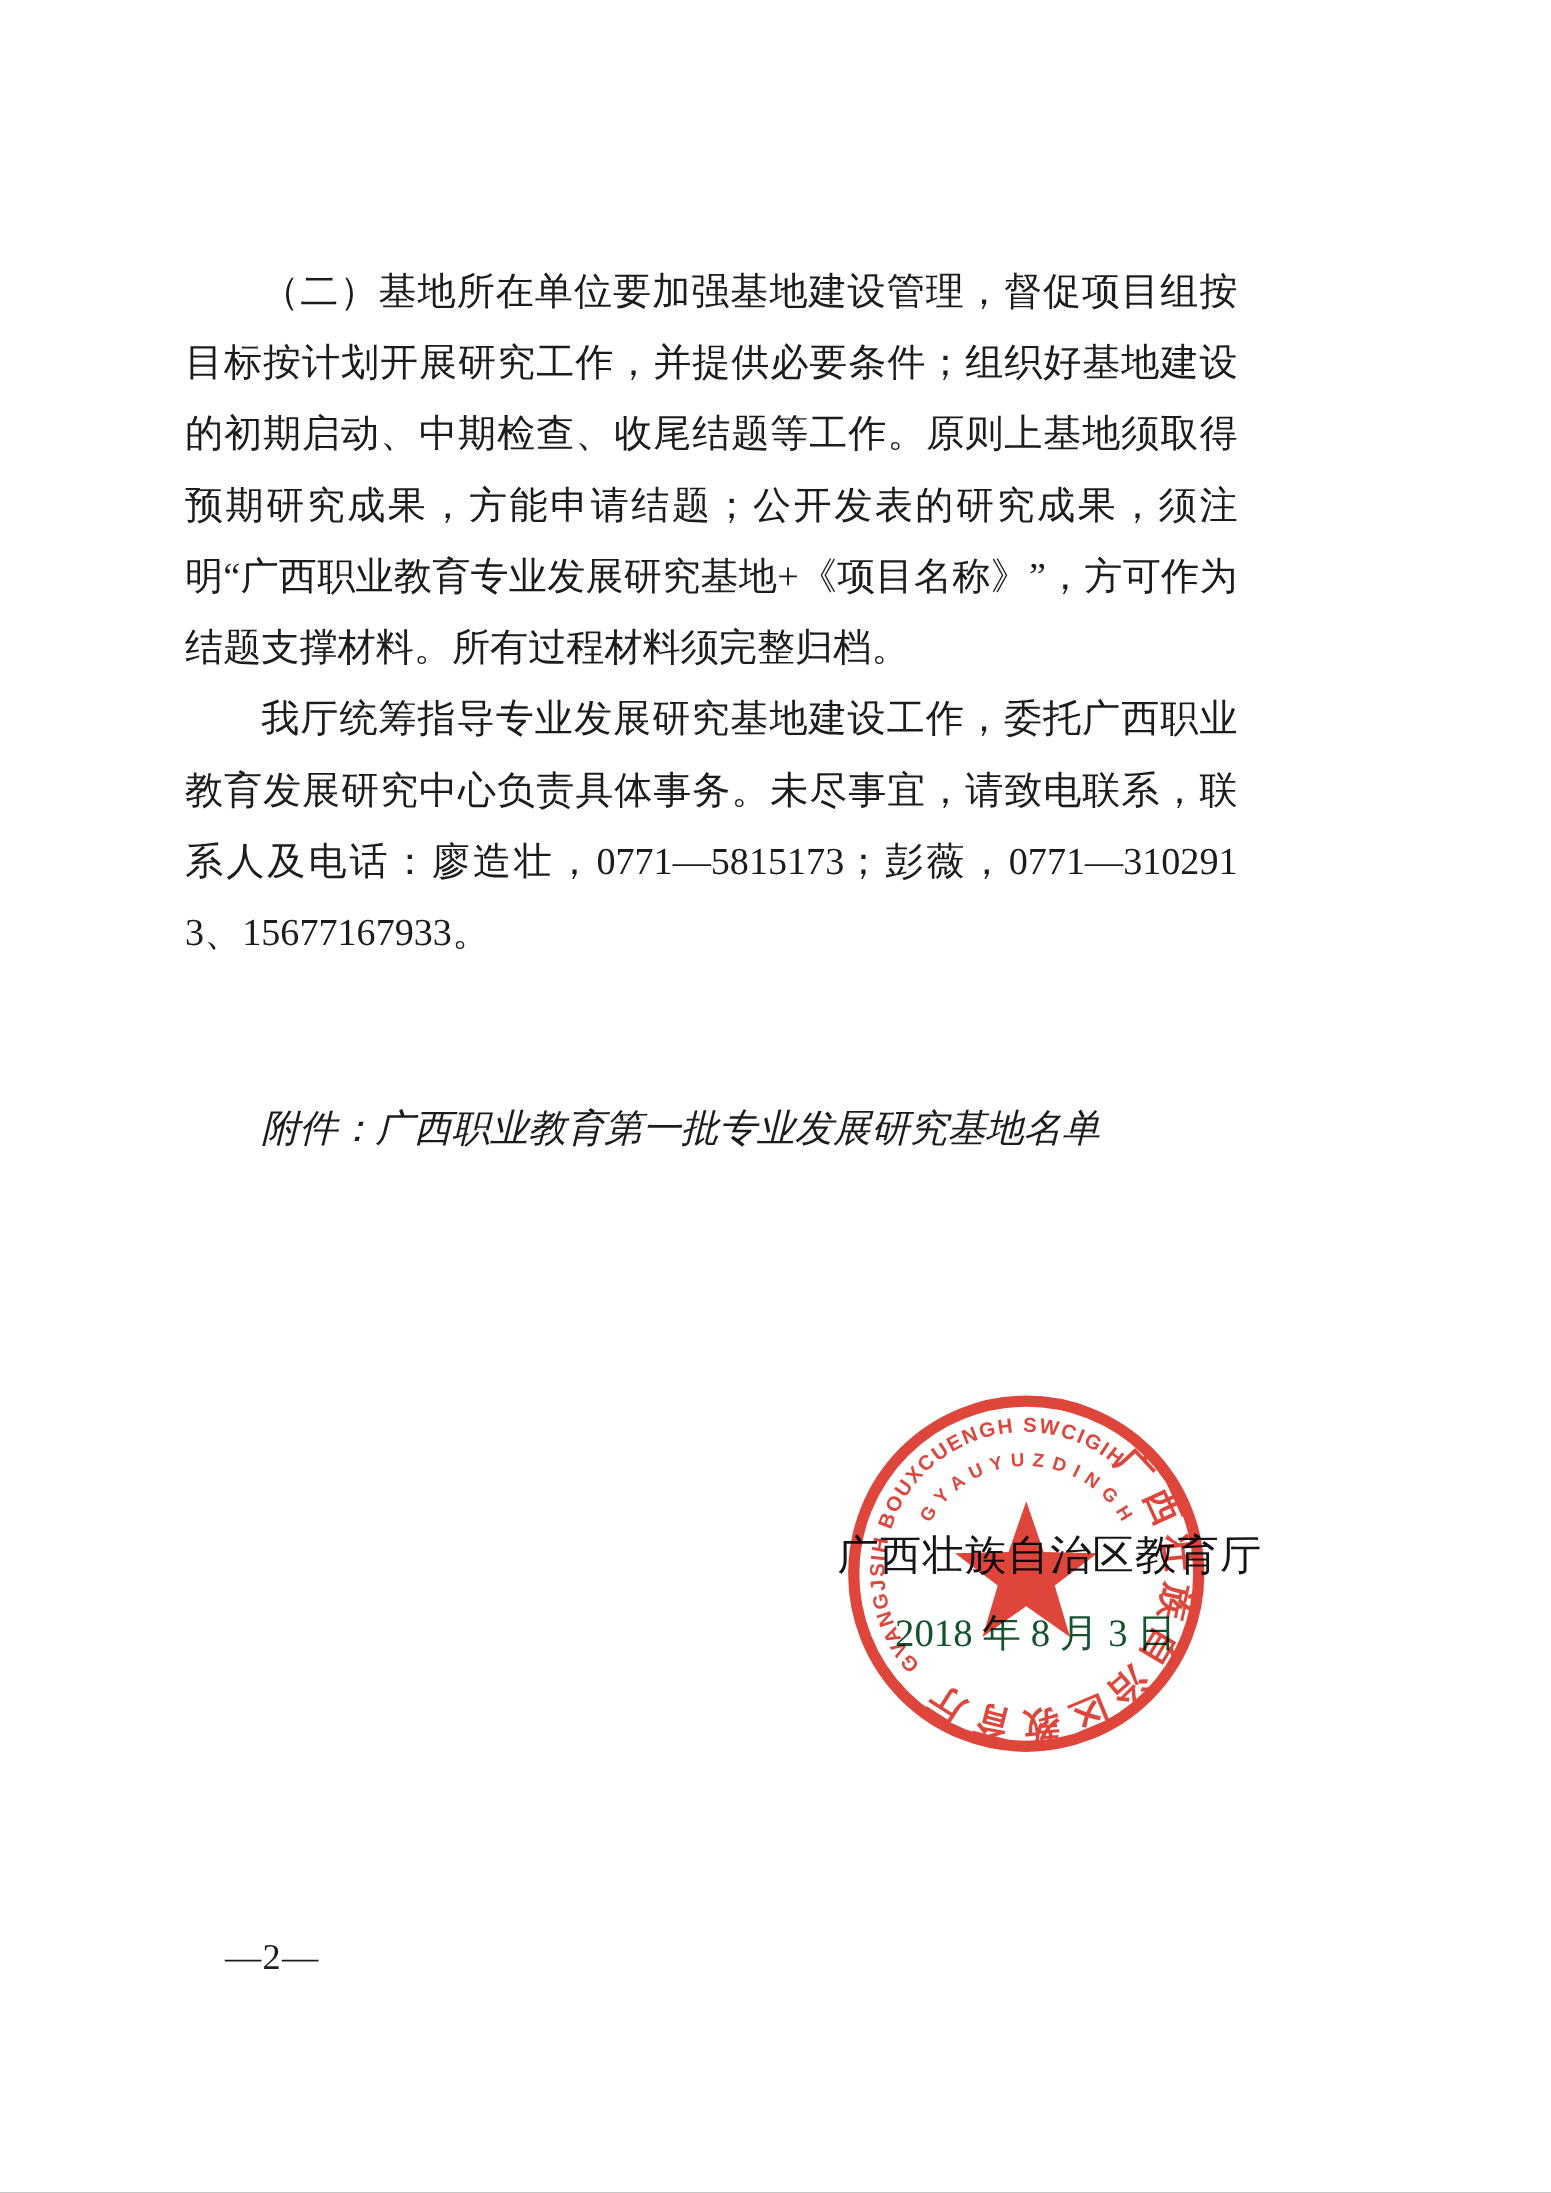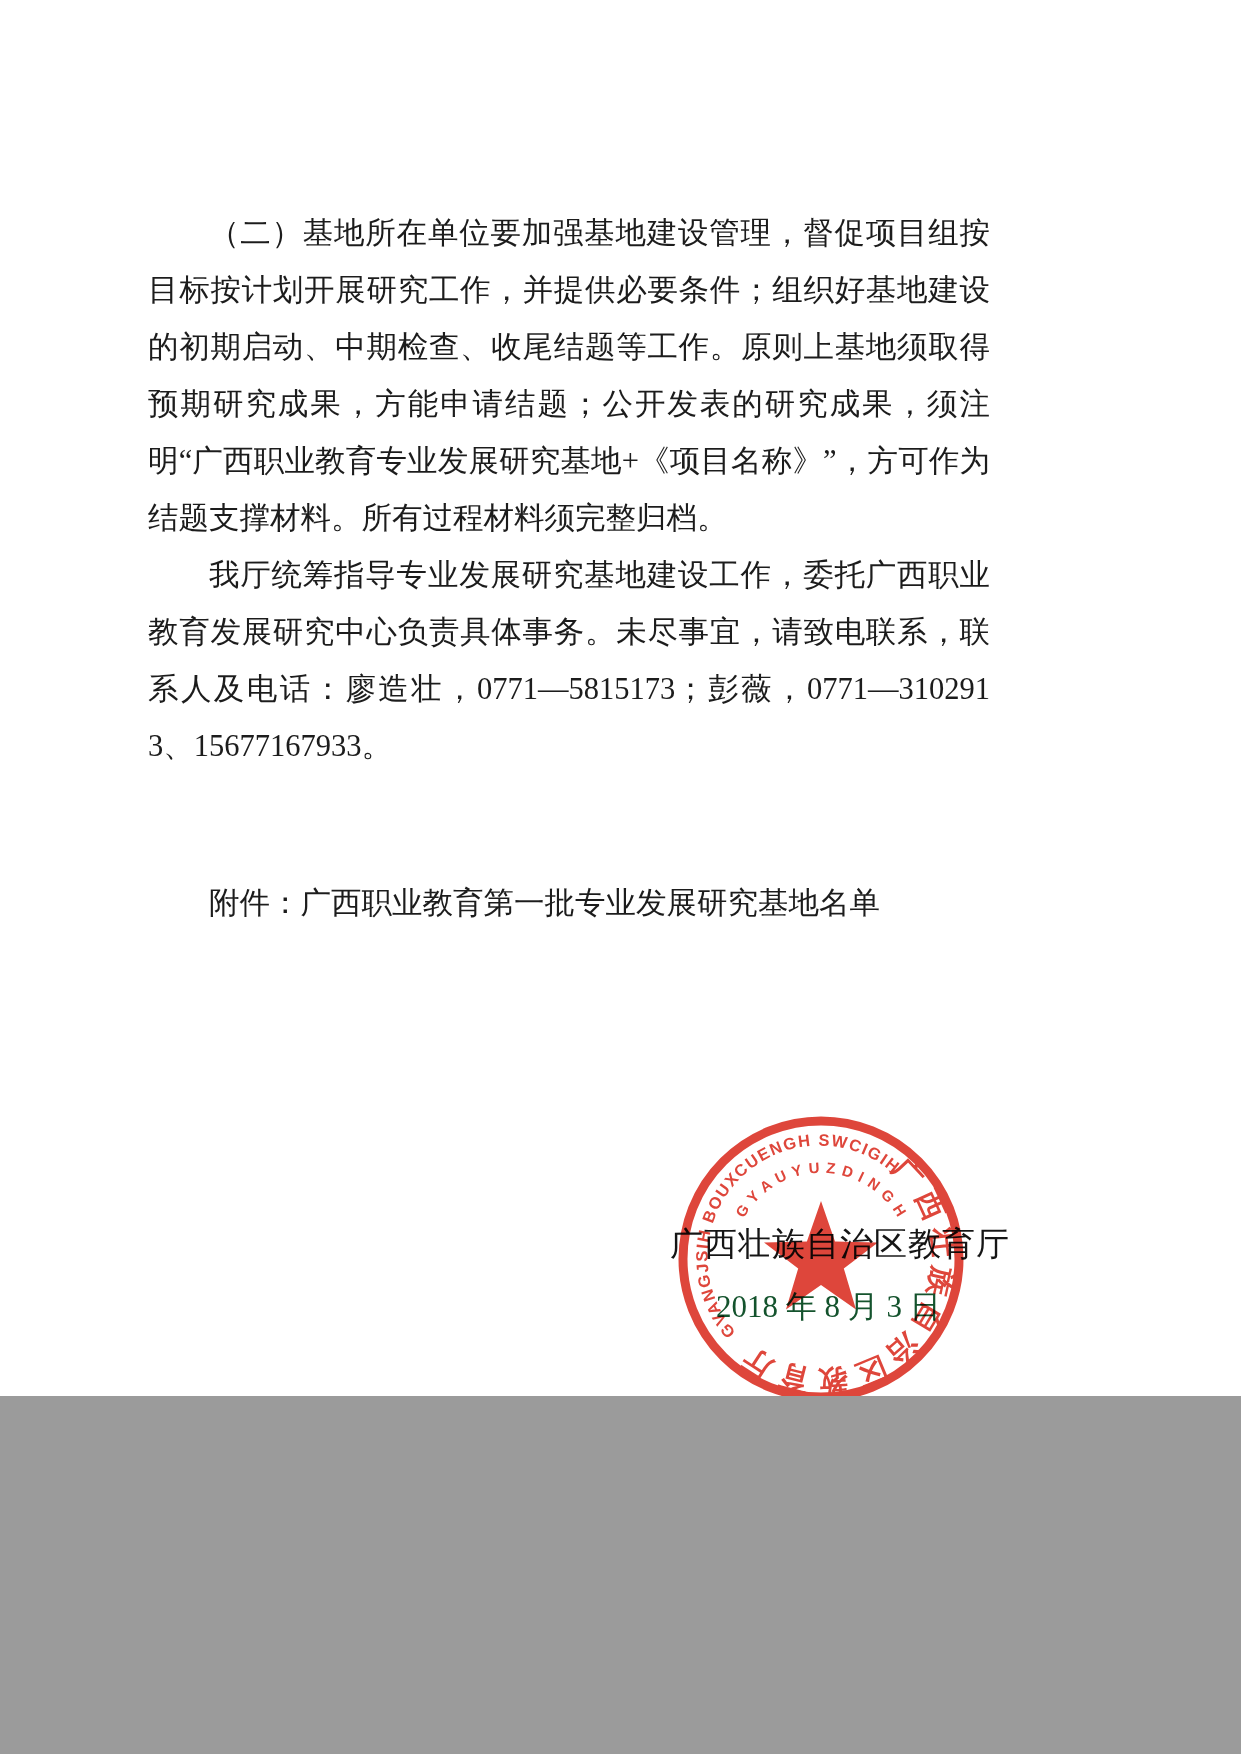--- a/index.html
+++ b/index.html
@@ -1,19 +1,19 @@
 <!DOCTYPE html>
 <html><head>
 <meta charset="utf-8">
 <style>
   html,body { margin:0; padding:0; background:#9b9b9b; }
   .page {
     position: relative;
     width: 1241px;
-    height: 1396px;
+    height: 1754px;
     margin: 0 auto;
     background: #ffffff;
     font-family: "Liberation Serif", "DejaVu Serif", serif;
     color: #1c1c1c;
     overflow: hidden;
   }
   .content {
     position: absolute;
     left: 148px;
     top: 205px;
@@ -23,20 +23,21 @@
     text-align: justify;
     word-break: break-all;
   }
   .content p {
     margin: 0;
     text-indent: 2em;
   }
   .attachment {
     margin-top: 100px !important;
     text-indent: 2em;
+    font-style: italic;
   }
   .sig-org {
     position: absolute;
     left: 670px;
     top: 1222px;
     font-size: 33px;
     letter-spacing: 1px;
     white-space: nowrap;
     color: #151515;
   }

